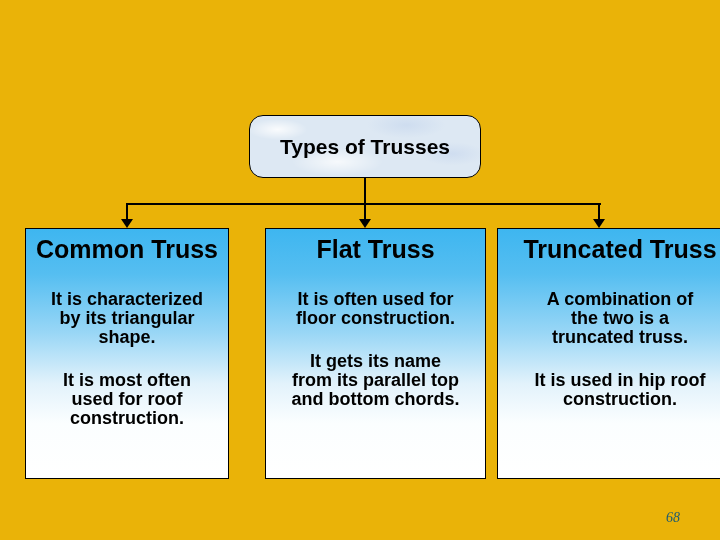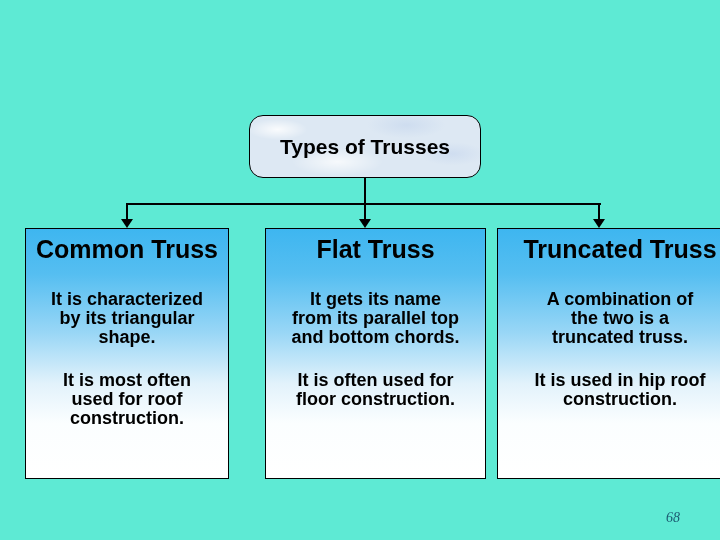--- a/index.html
+++ b/index.html
@@ -4,21 +4,21 @@
 <style>
   html,body{margin:0;padding:0;}
   body{
     width:720px;height:540px;
     font-family:"Liberation Sans","DejaVu Sans",sans-serif;
     background:#ffffff;
   }
   .slide{
     position:relative;
     width:720px;height:540px;
-    background:#5eead4;
+    background:#eab308;
     overflow:hidden;
   }
 
   
   .title-box{
     position:absolute;
     left:249px;top:115px;
     width:232px;height:63px;
     box-sizing:border-box;
     border:1.5px solid #000;
@@ -110,25 +110,25 @@
     <p class="truss-para">It is characterized
 by its triangular
 shape.</p>
     <p class="truss-para">It is most often
 used for roof
 construction.</p>
   </div>
 
   <div class="truss-box b2">
     <h3 class="truss-heading">Flat Truss</h3>
+    <p class="truss-para">It is often used for
+floor construction.</p>
     <p class="truss-para">It gets its name
 from its parallel top
 and bottom chords.</p>
-    <p class="truss-para">It is often used for
-floor construction.</p>
   </div>
 
   <div class="truss-box b3">
     <h3 class="truss-heading">Truncated Truss</h3>
     <p class="truss-para">A combination of
 the two is a
 truncated truss.</p>
     <p class="truss-para">It is used in hip roof
 construction.</p>
   </div>

